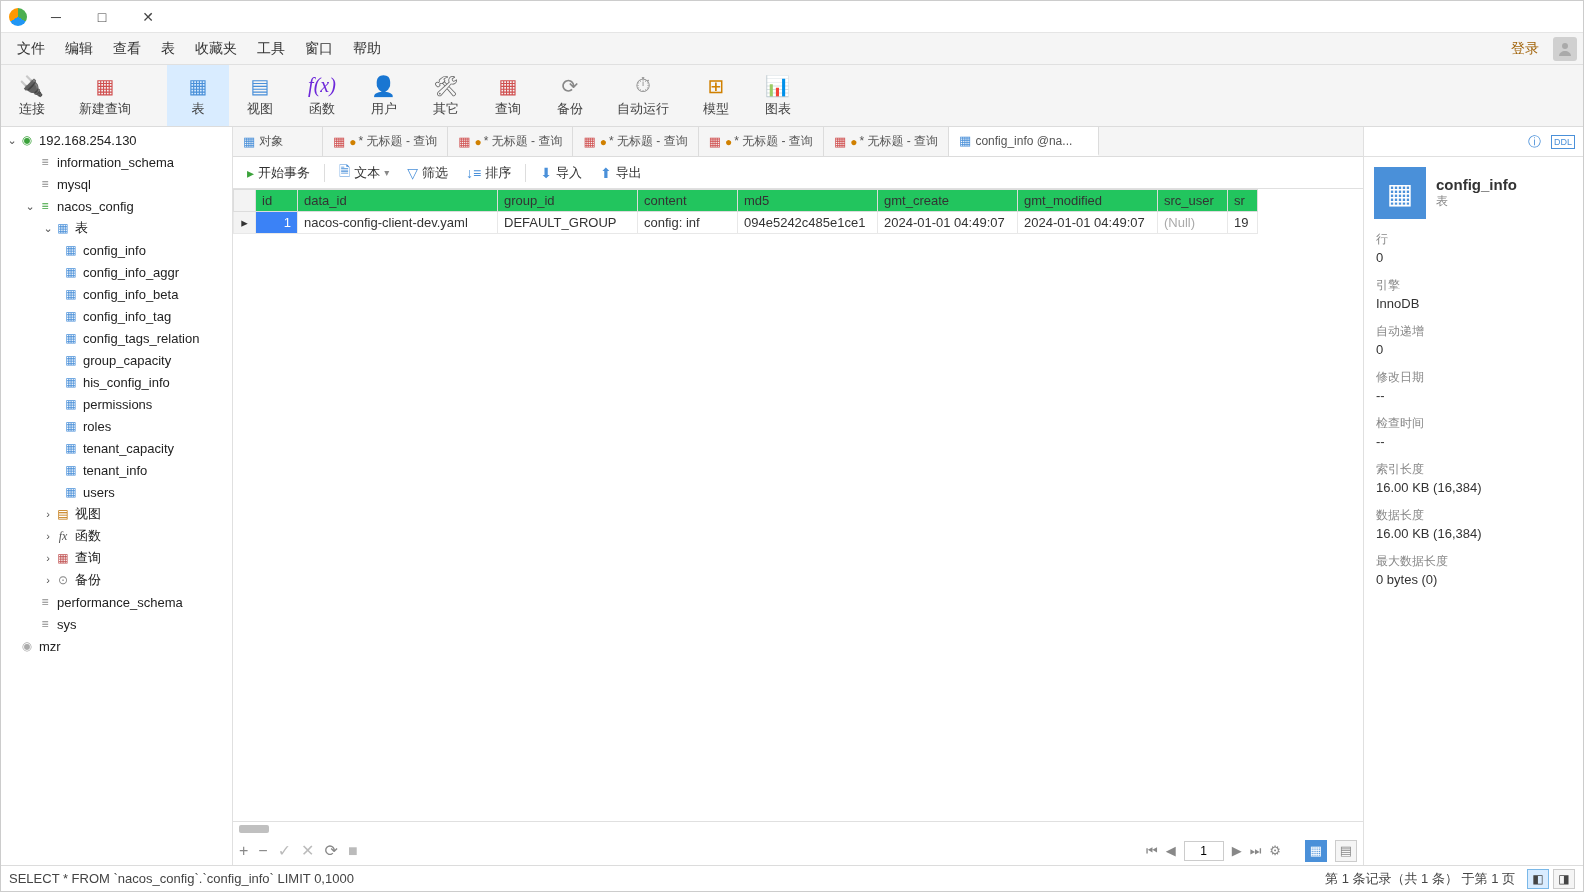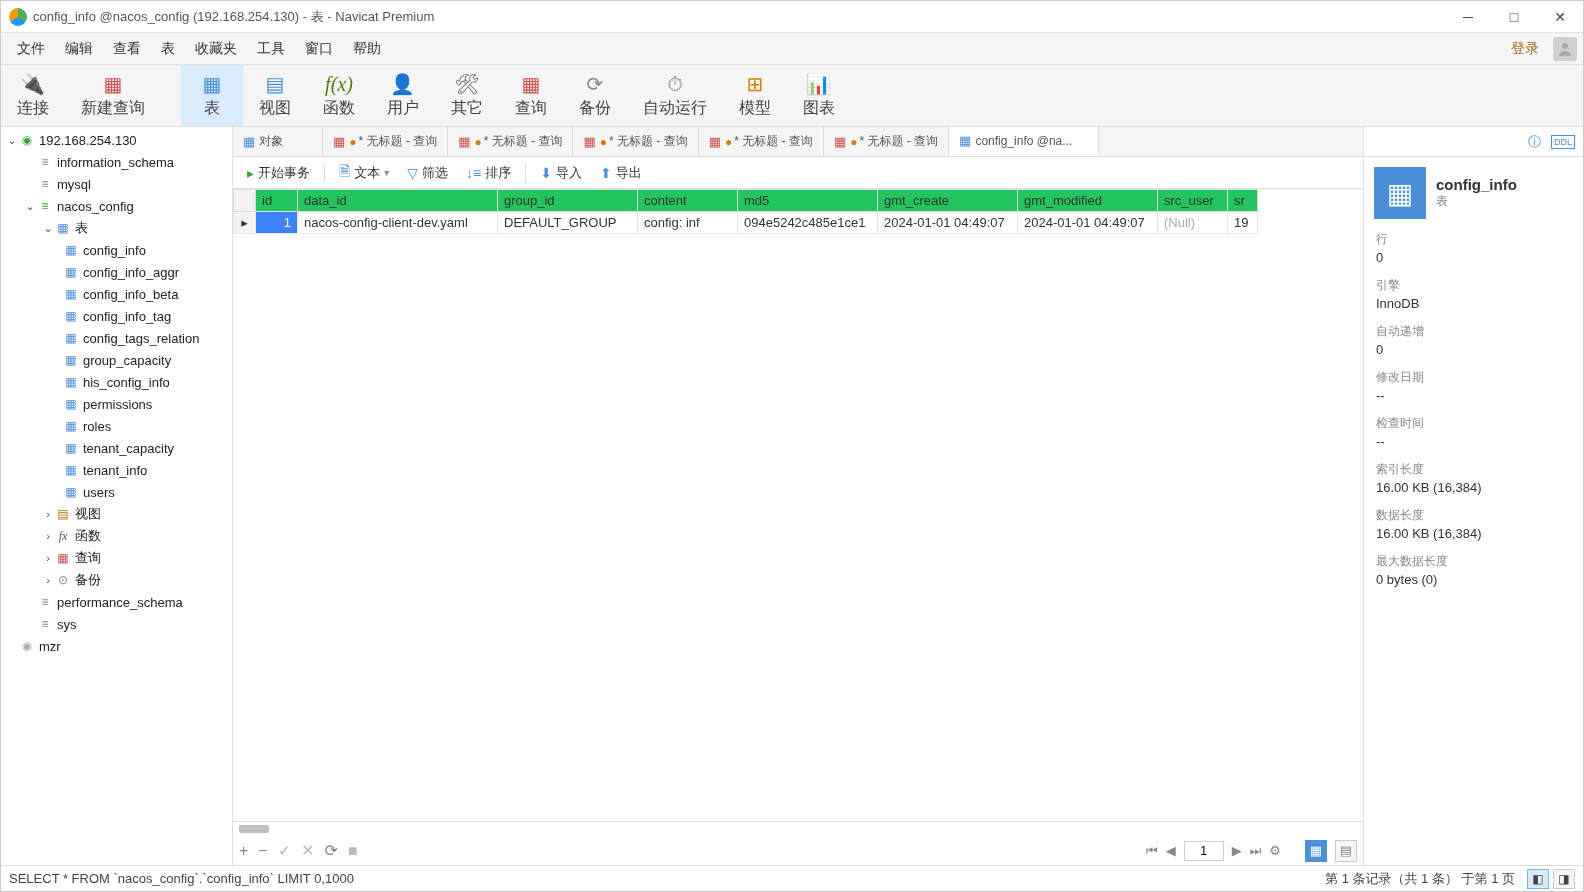--- a/index.html
+++ b/index.html
@@ -12,21 +12,21 @@
 .win-btns div{width:46px;height:32px;display:flex;align-items:center;justify-content:center;font-size:14px;color:#444}
 .menubar{height:32px;display:flex;align-items:center;padding:0 6px;background:#f5f5f5;border-bottom:1px solid #e0e0e0}
 .menubar .menu-item{padding:0 10px;height:100%;display:flex;align-items:center;font-size:14px;color:#333}
 .menubar .spacer{flex:1}
 .menubar .login{padding:0 8px;color:#a16207;font-size:14px}
 .menubar .avatar{width:24px;height:24px;border-radius:3px;background:#d0d0d0;display:flex;align-items:center;justify-content:center;color:#888;margin-left:6px}
 .toolbar{height:62px;display:flex;align-items:center;background:#f5f5f5;border-bottom:1px solid #dcdcdc}
 .tool-btn{display:flex;flex-direction:column;align-items:center;justify-content:center;padding:4px 16px;height:100%;min-width:62px}
 .tool-btn.active{background:#d9ecff}
 .tool-btn .t-icon{width:28px;height:24px;display:flex;align-items:center;justify-content:center;font-size:20px;color:#4a90d9}
-.tool-btn .t-label{font-size:16px;color:#444;margin-top:2px}
+.tool-btn .t-label{font-size:13px;color:#444;margin-top:2px}
 .main{flex:1;display:flex;min-height:0}
 .sidebar{width:232px;border-right:1px solid #e0e0e0;background:#fff;overflow:auto;padding-top:2px}
 .tree-item{display:flex;align-items:center;height:22px;padding-left:4px;font-size:13px;color:#222;white-space:nowrap}
 .tree-item .exp{width:14px;text-align:center;font-size:11px;color:#555}
 .tree-item .ticon{width:16px;height:16px;margin-right:4px;display:inline-flex;align-items:center;justify-content:center;font-size:12px}
 .ico-server{color:#3ba23b}
 .ico-db{color:#888}
 .ico-db-active{color:#3ba23b}
 .ico-folder{color:#4a90d9}
 .ico-table{color:#4a90d9}
@@ -77,21 +77,20 @@
 .rp-field .fv{font-size:13px;color:#333}
 svg{display:block}
 </style>
 </head>
 <body>
 
 <div class="window">
 
   <div class="titlebar">
     <div class="app-icon"></div>
-    <div class="title">config_info @nacos_config (192.168.254.130) - 表 - Navicat Premium</div>
     <div class="win-btns">
       <div>─</div>
       <div>□</div>
       <div>✕</div>
     </div>
   </div>
 
   <div class="menubar">
     <div class="menu-item">文件</div>
     <div class="menu-item">编辑</div>
@@ -123,21 +122,21 @@
     <div style="width:20px"></div>
     <div class="tool-btn active">
         <div class="t-icon">▦</div>
         <div class="t-label">表</div>
       </div>
     <div class="tool-btn">
         <div class="t-icon">▤</div>
         <div class="t-label">视图</div>
       </div>
     <div class="tool-btn">
-        <div class="t-icon" style="color:#4d7c0f;font-style:italic;font-family:serif">f(x)</div>
+        <div class="t-icon" style="color:#6d28d9;font-style:italic;font-family:serif">f(x)</div>
         <div class="t-label">函数</div>
       </div>
     <div class="tool-btn">
         <div class="t-icon" style="color:#d05050">👤</div>
         <div class="t-label">用户</div>
       </div>
     <div class="tool-btn">
         <div class="t-icon" style="color:#666">🛠</div>
         <div class="t-label">其它</div>
       </div>

